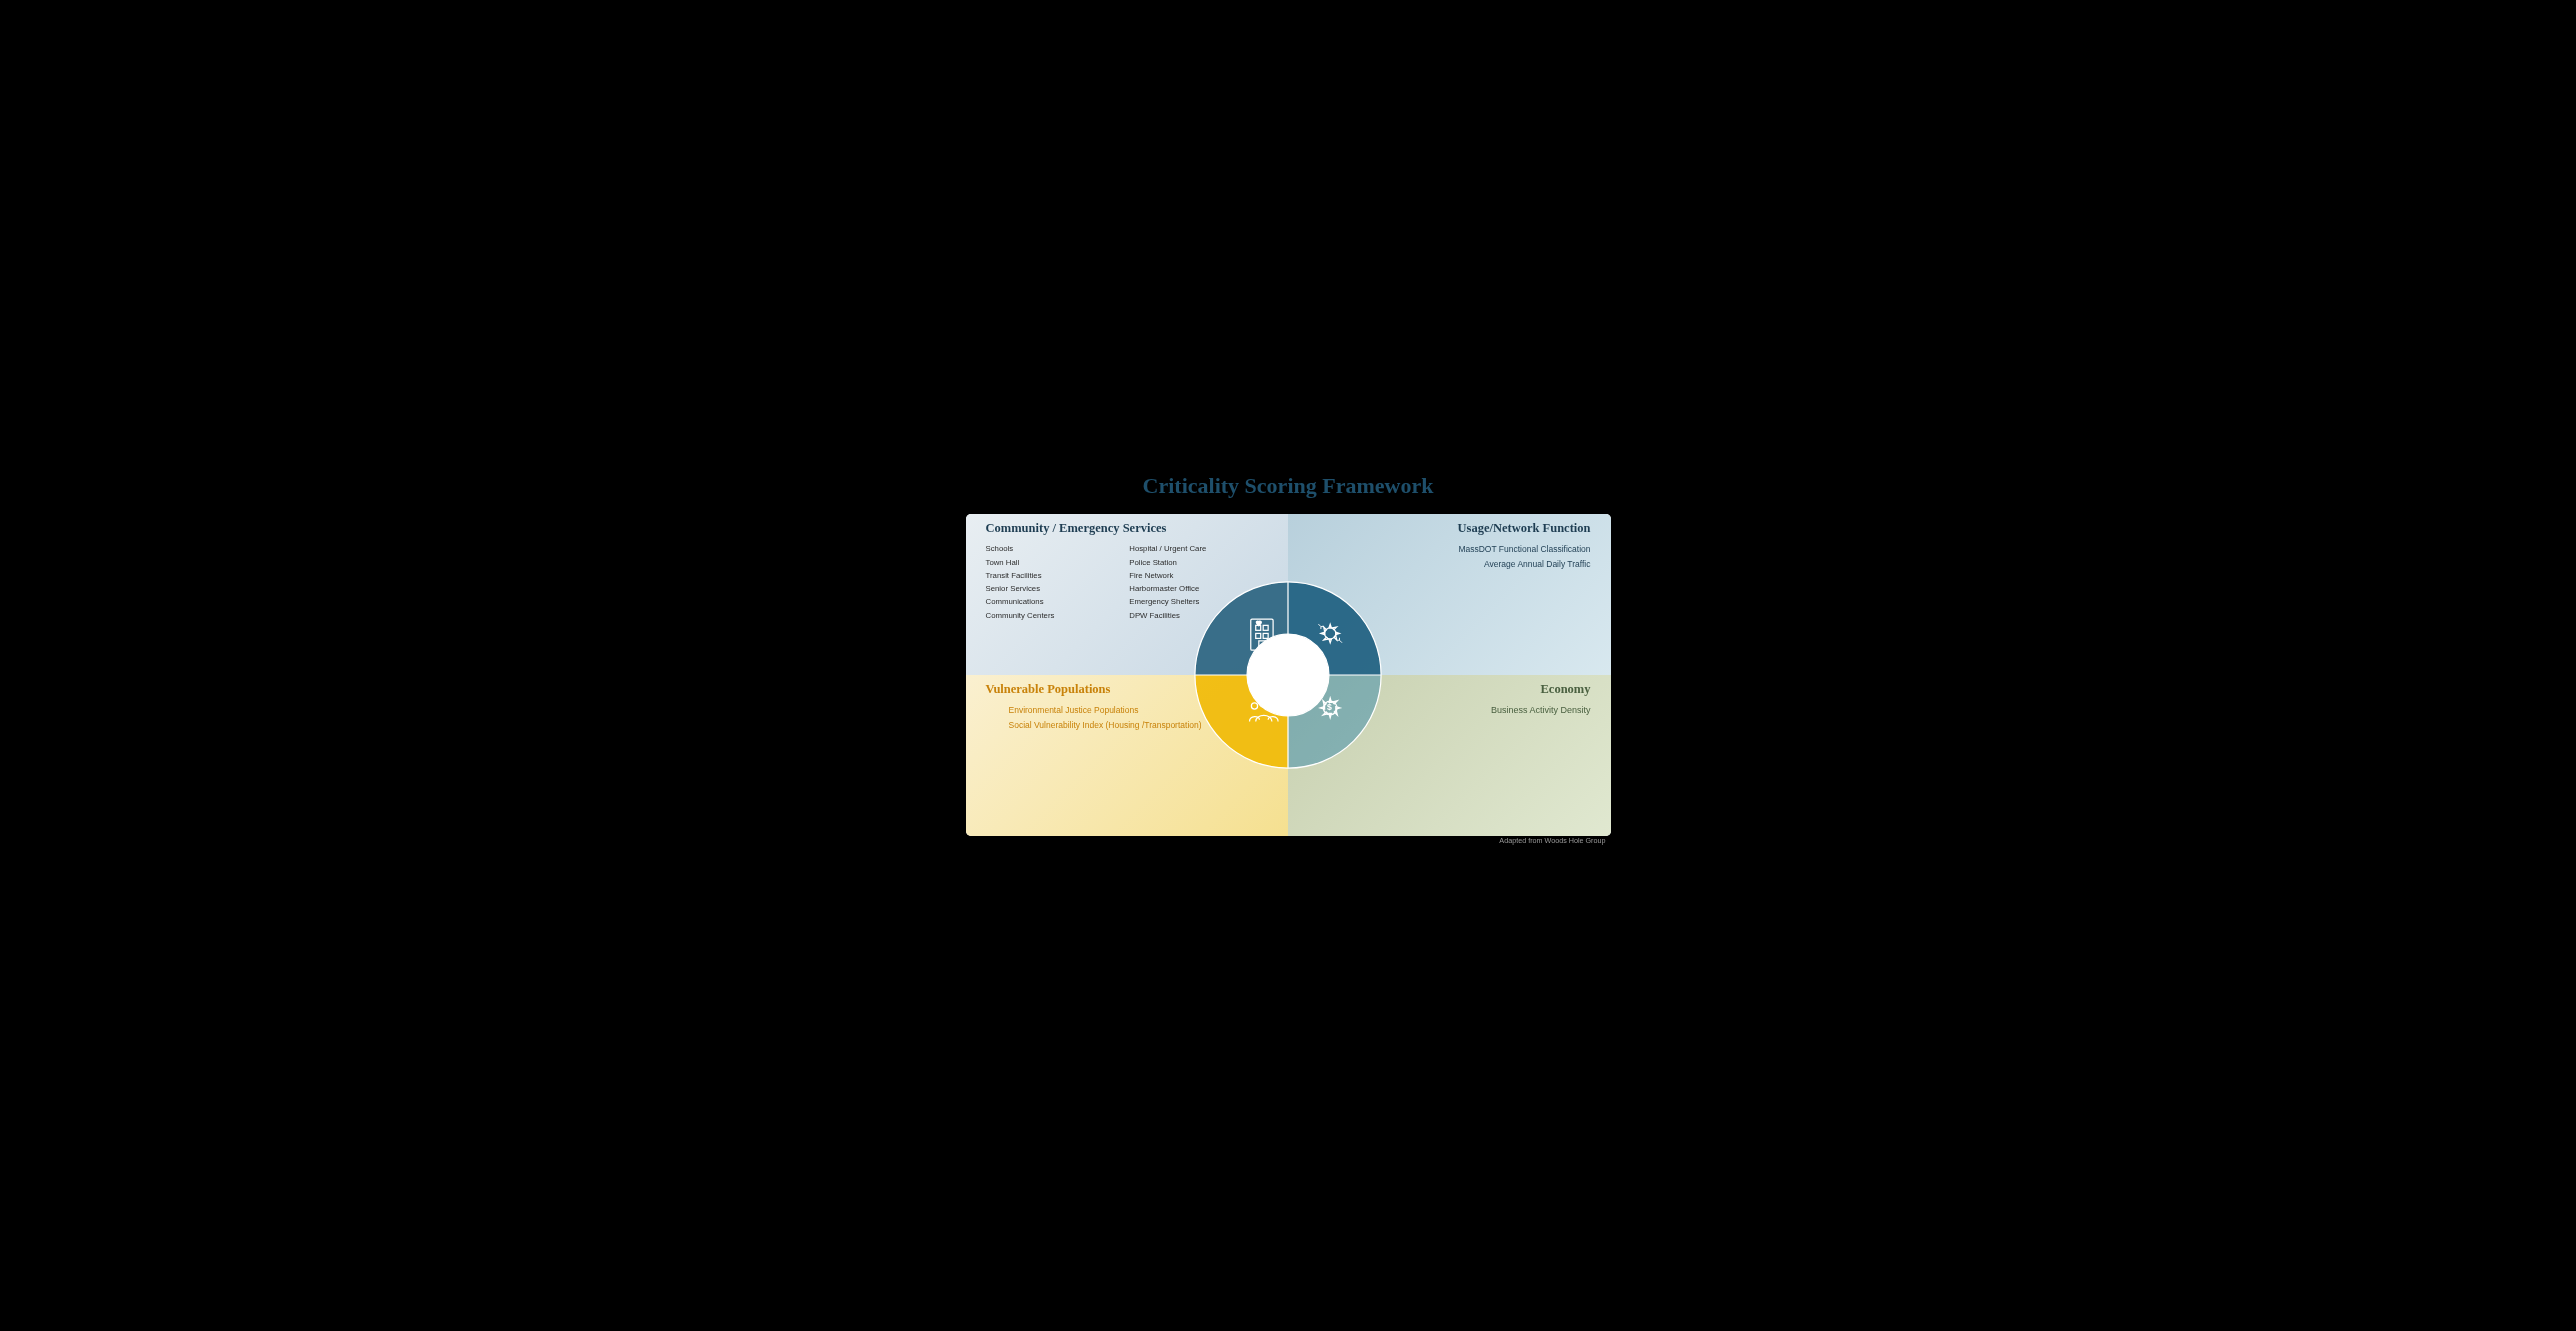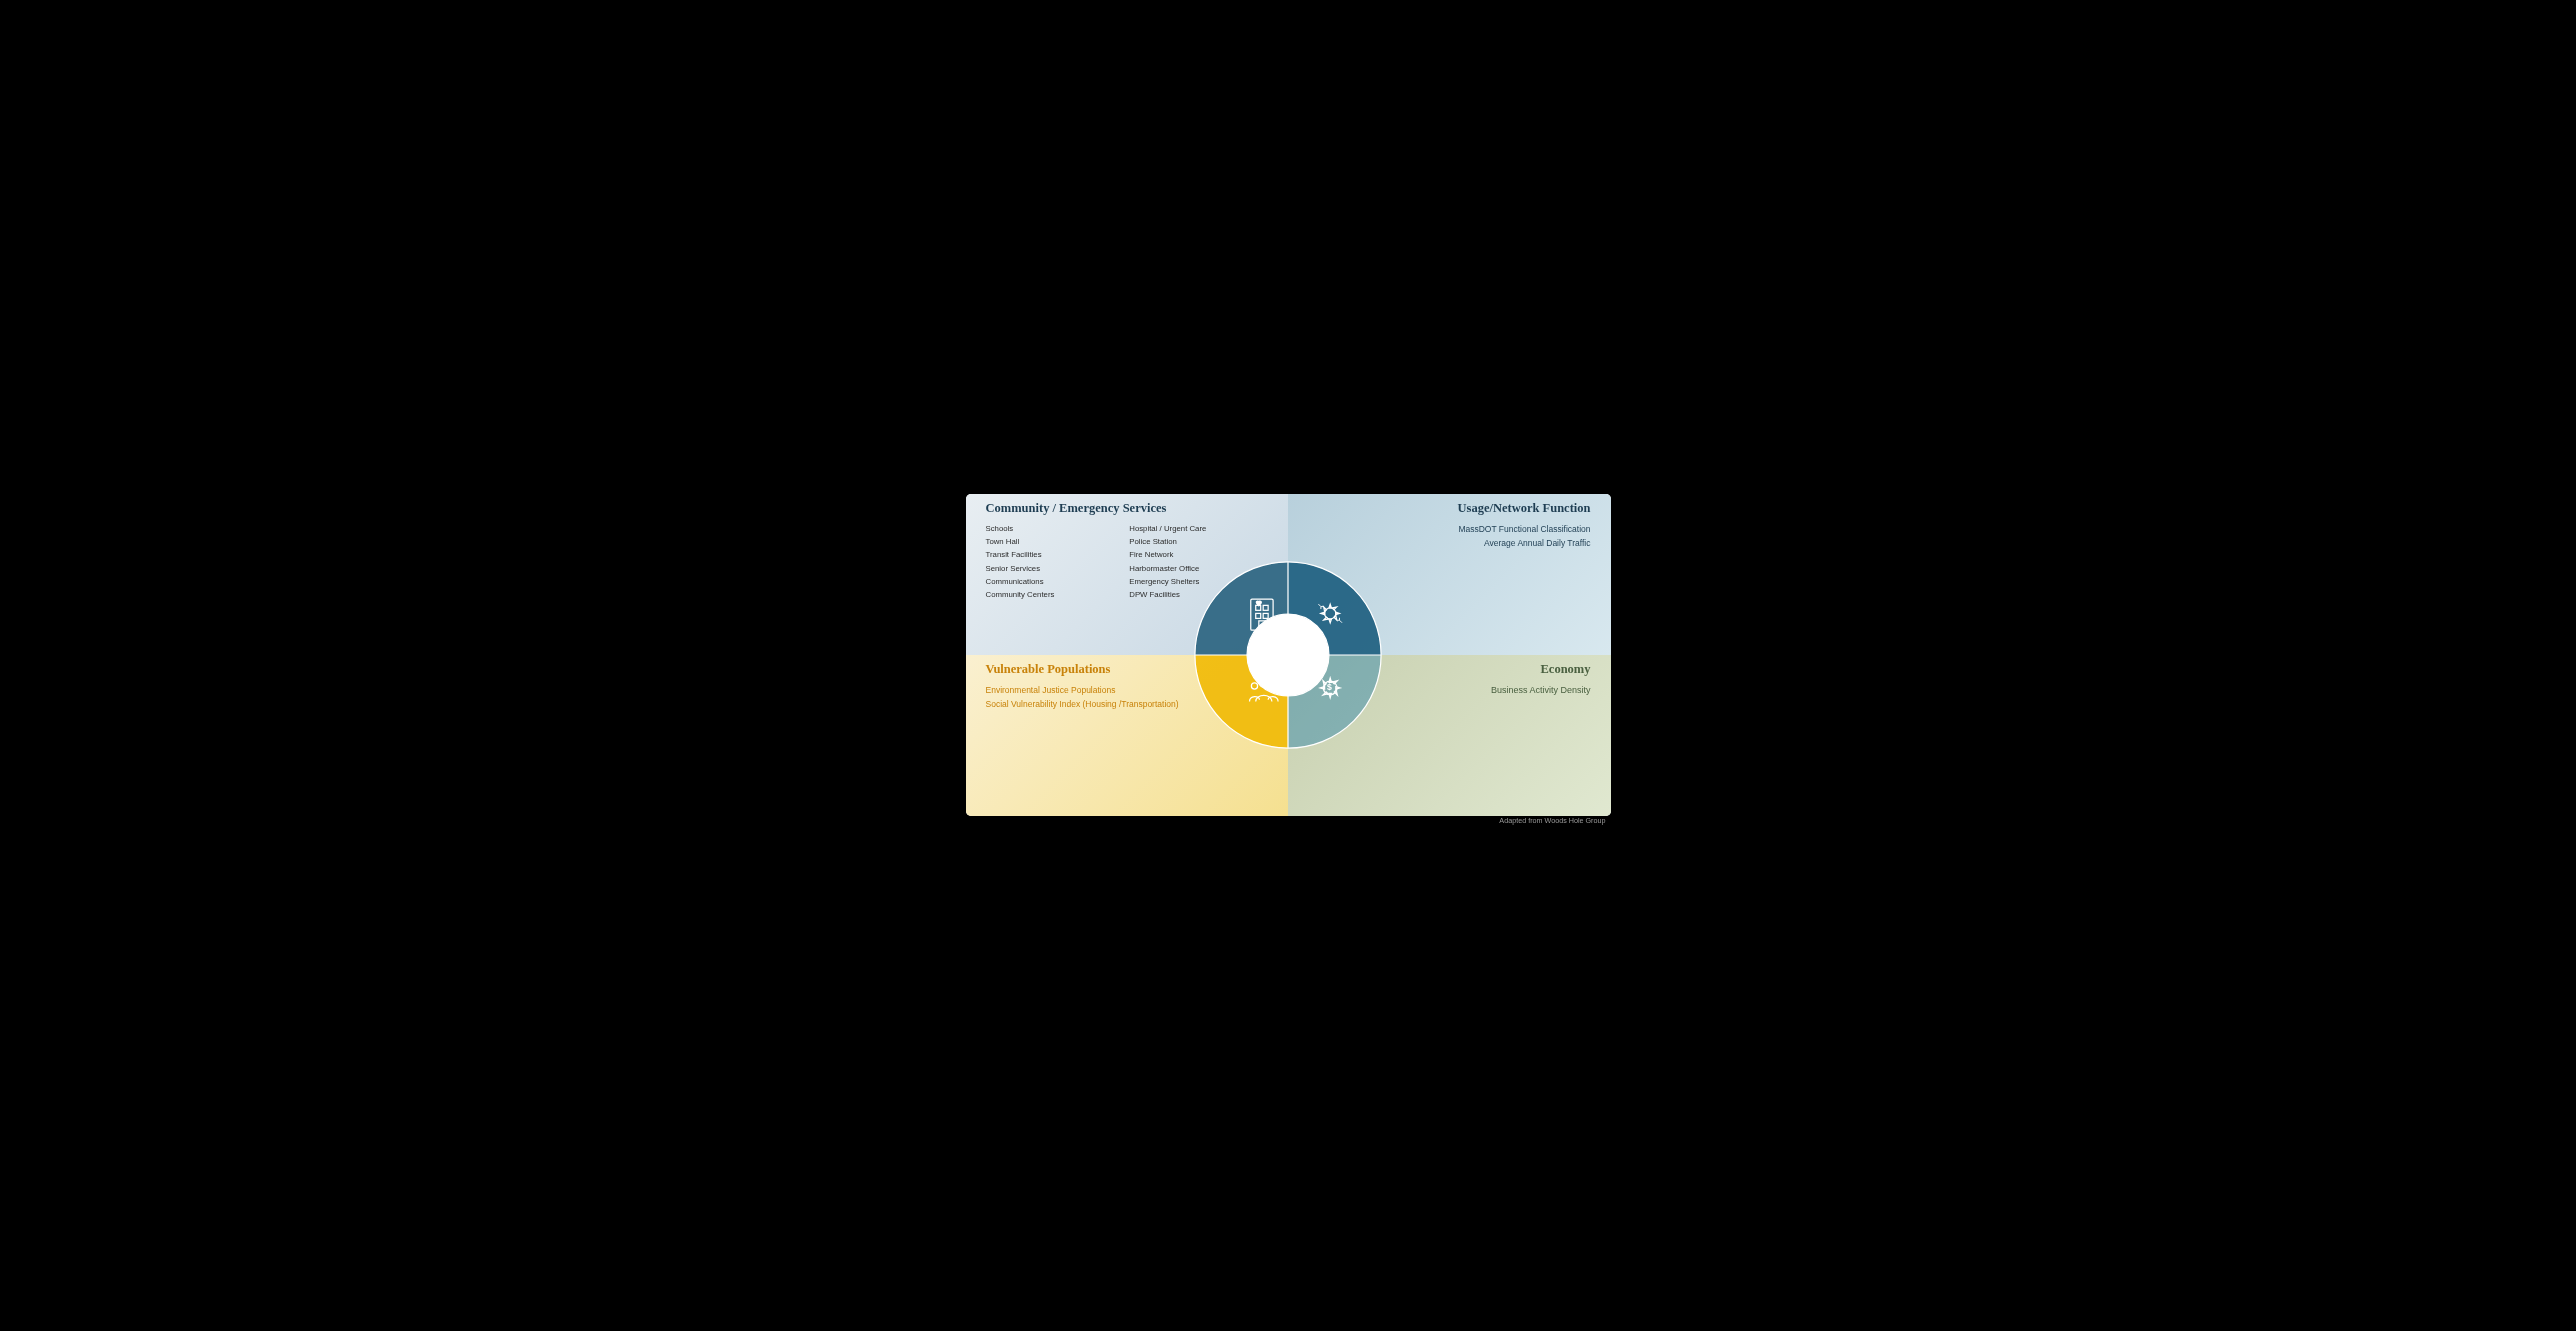--- a/index.html
+++ b/index.html
@@ -76,20 +76,21 @@
     }
     .quadrant-items-single {
       font-size: 0.85rem;
       color: #1e3d52;
       line-height: 1.7;
       font-family: 'Arial', sans-serif;
     }
     .q-bottom-left .quadrant-items-single {
       color: #c8820a;
       font-size: 0.85rem;
+      margin-left: 23px;
     }
     .q-bottom-right .quadrant-items-single {
       color: #4a6040;
       font-size: 0.9rem;
     }
 
     
     .donut-overlay {
       position: absolute;
       top: 50%;
@@ -110,20 +111,21 @@
       color: #999;
       font-size: 0.72rem;
       padding-right: 5px;
       font-family: 'Arial', sans-serif;
     }
   </style>
 </head>
 <body>
 
 <div class="slide-wrapper">
+  <h1 class="slide-title">Criticality Scoring Framework</h1>
 
   <div class="main-card">
 
     <div class="quadrant q-top-left">
       <div class="quadrant-title">Community / Emergency Services</div>
       <div class="quadrant-items">
         <div>
           <div>Schools</div>
           <div>Town Hall</div>
           <div>Transit Facilities</div>

